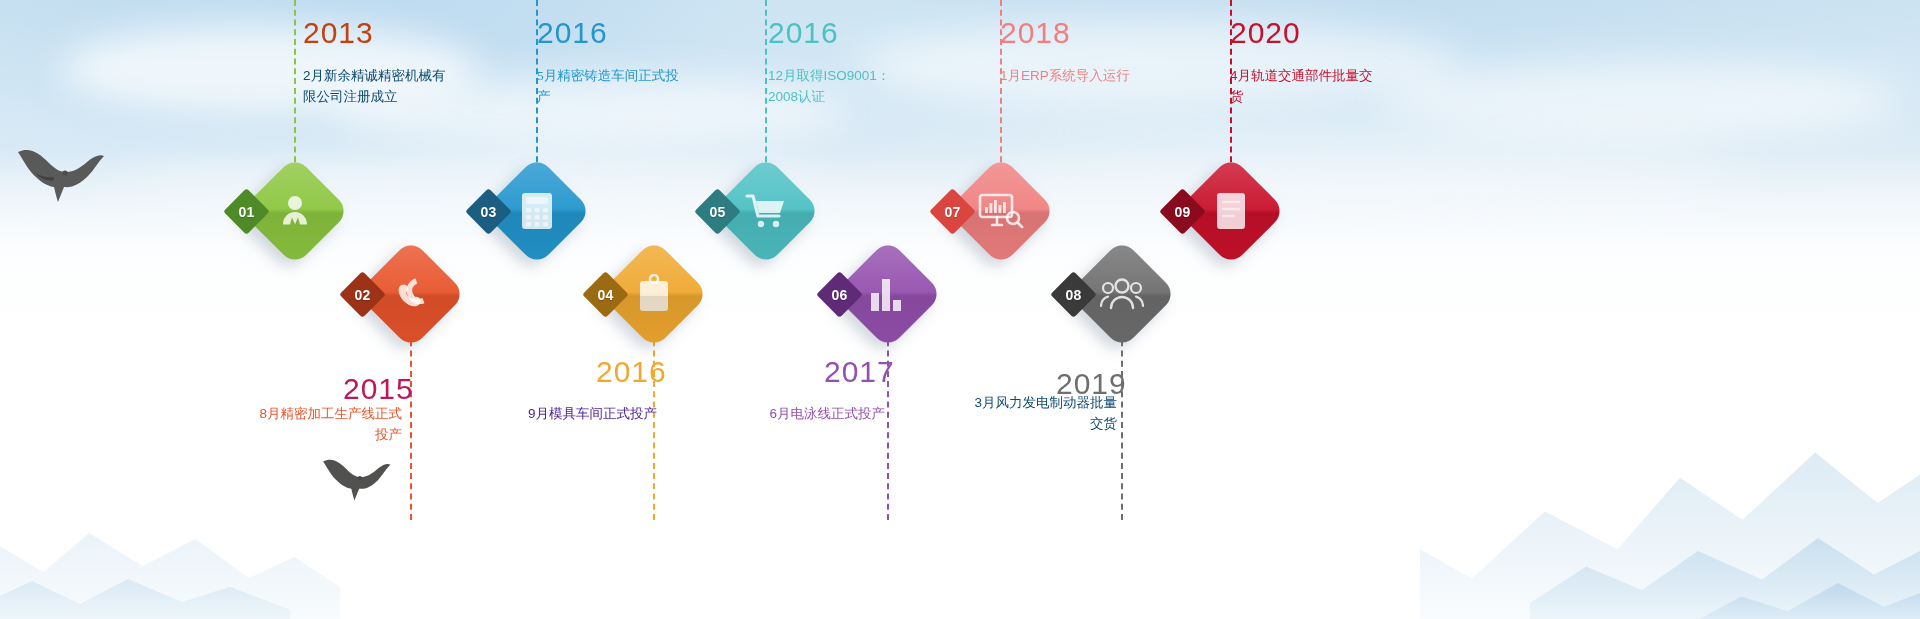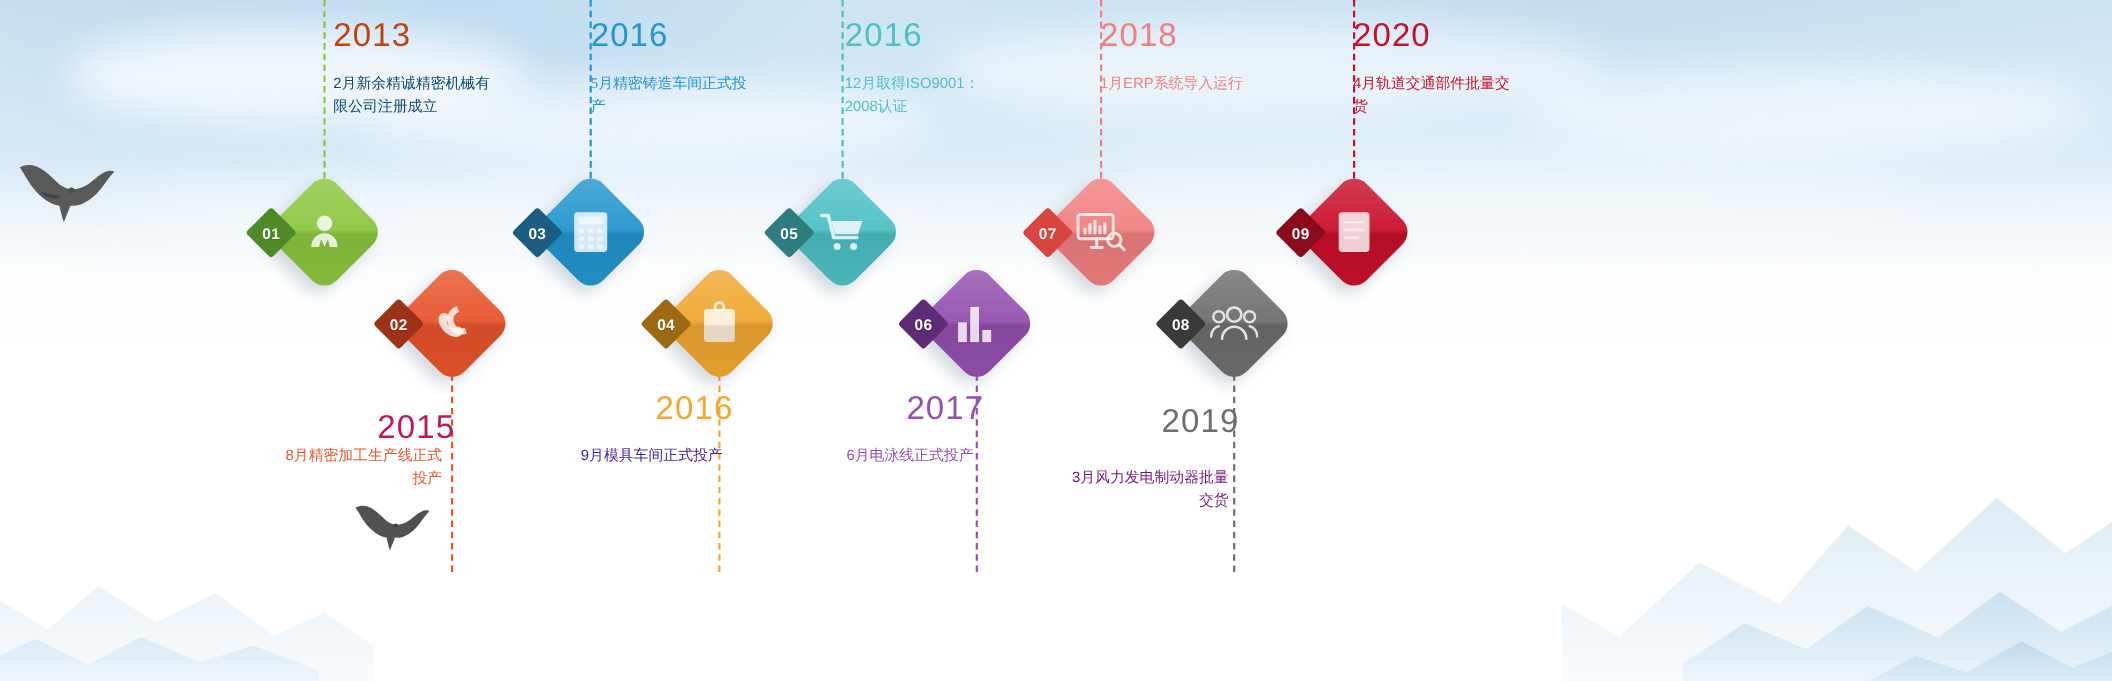--- a/index.html
+++ b/index.html
@@ -277,21 +277,21 @@
             <circle cx="22" cy="9" r="6.5" fill="none" stroke="currentColor" stroke-width="2.4"></circle>
             <path d="M11 31c0-6.2 5-11 11-11s11 4.8 11 11" fill="none" stroke="currentColor" stroke-width="2.4" stroke-linecap="round"></path>
             <circle cx="8" cy="11" r="5" fill="none" stroke="currentColor" stroke-width="2.2"></circle>
             <path d="M1 29c0-5 3.2-8.6 7-9.4" fill="none" stroke="currentColor" stroke-width="2.2" stroke-linecap="round"></path>
             <circle cx="36" cy="11" r="5" fill="none" stroke="currentColor" stroke-width="2.2"></circle>
             <path d="M43 29c0-5-3.2-8.6-7-9.4" fill="none" stroke="currentColor" stroke-width="2.2" stroke-linecap="round"></path>
           </svg>
         </div>
       </div>
       <div class="year" style="left: 1056px; top: 367px; color: rgb(110, 110, 110);">2019</div>
-      <div class="desc rt" style="left: 965px; top: 423px; color: #701a75;">3月风力发电制动器批量交货</div>
+      <div class="desc rt" style="left: 965px; top: 392px; color: #0c4a6e;">3月风力发电制动器批量交货</div>
       <div class="stem" style="left: 1230px; top: 0px; height: 172px; border-left-color: rgb(201, 16, 43);"></div>
       <div class="node" style="left: 1192px; top: 172px;">
         <div class="dia" style="background: rgb(201, 16, 43);"></div>
         <div class="badge" style="background: rgb(138, 11, 29);">
           <span>09</span>
         </div>
         <div class="glyph">
           <svg width="32" height="40" viewBox="0 0 32 40">
             <rect x="2" y="2" width="28" height="36" rx="3" fill="currentColor"></rect>
             <g stroke="rgba(255,255,255,.55)" stroke-width="2.4" stroke-linecap="round">

